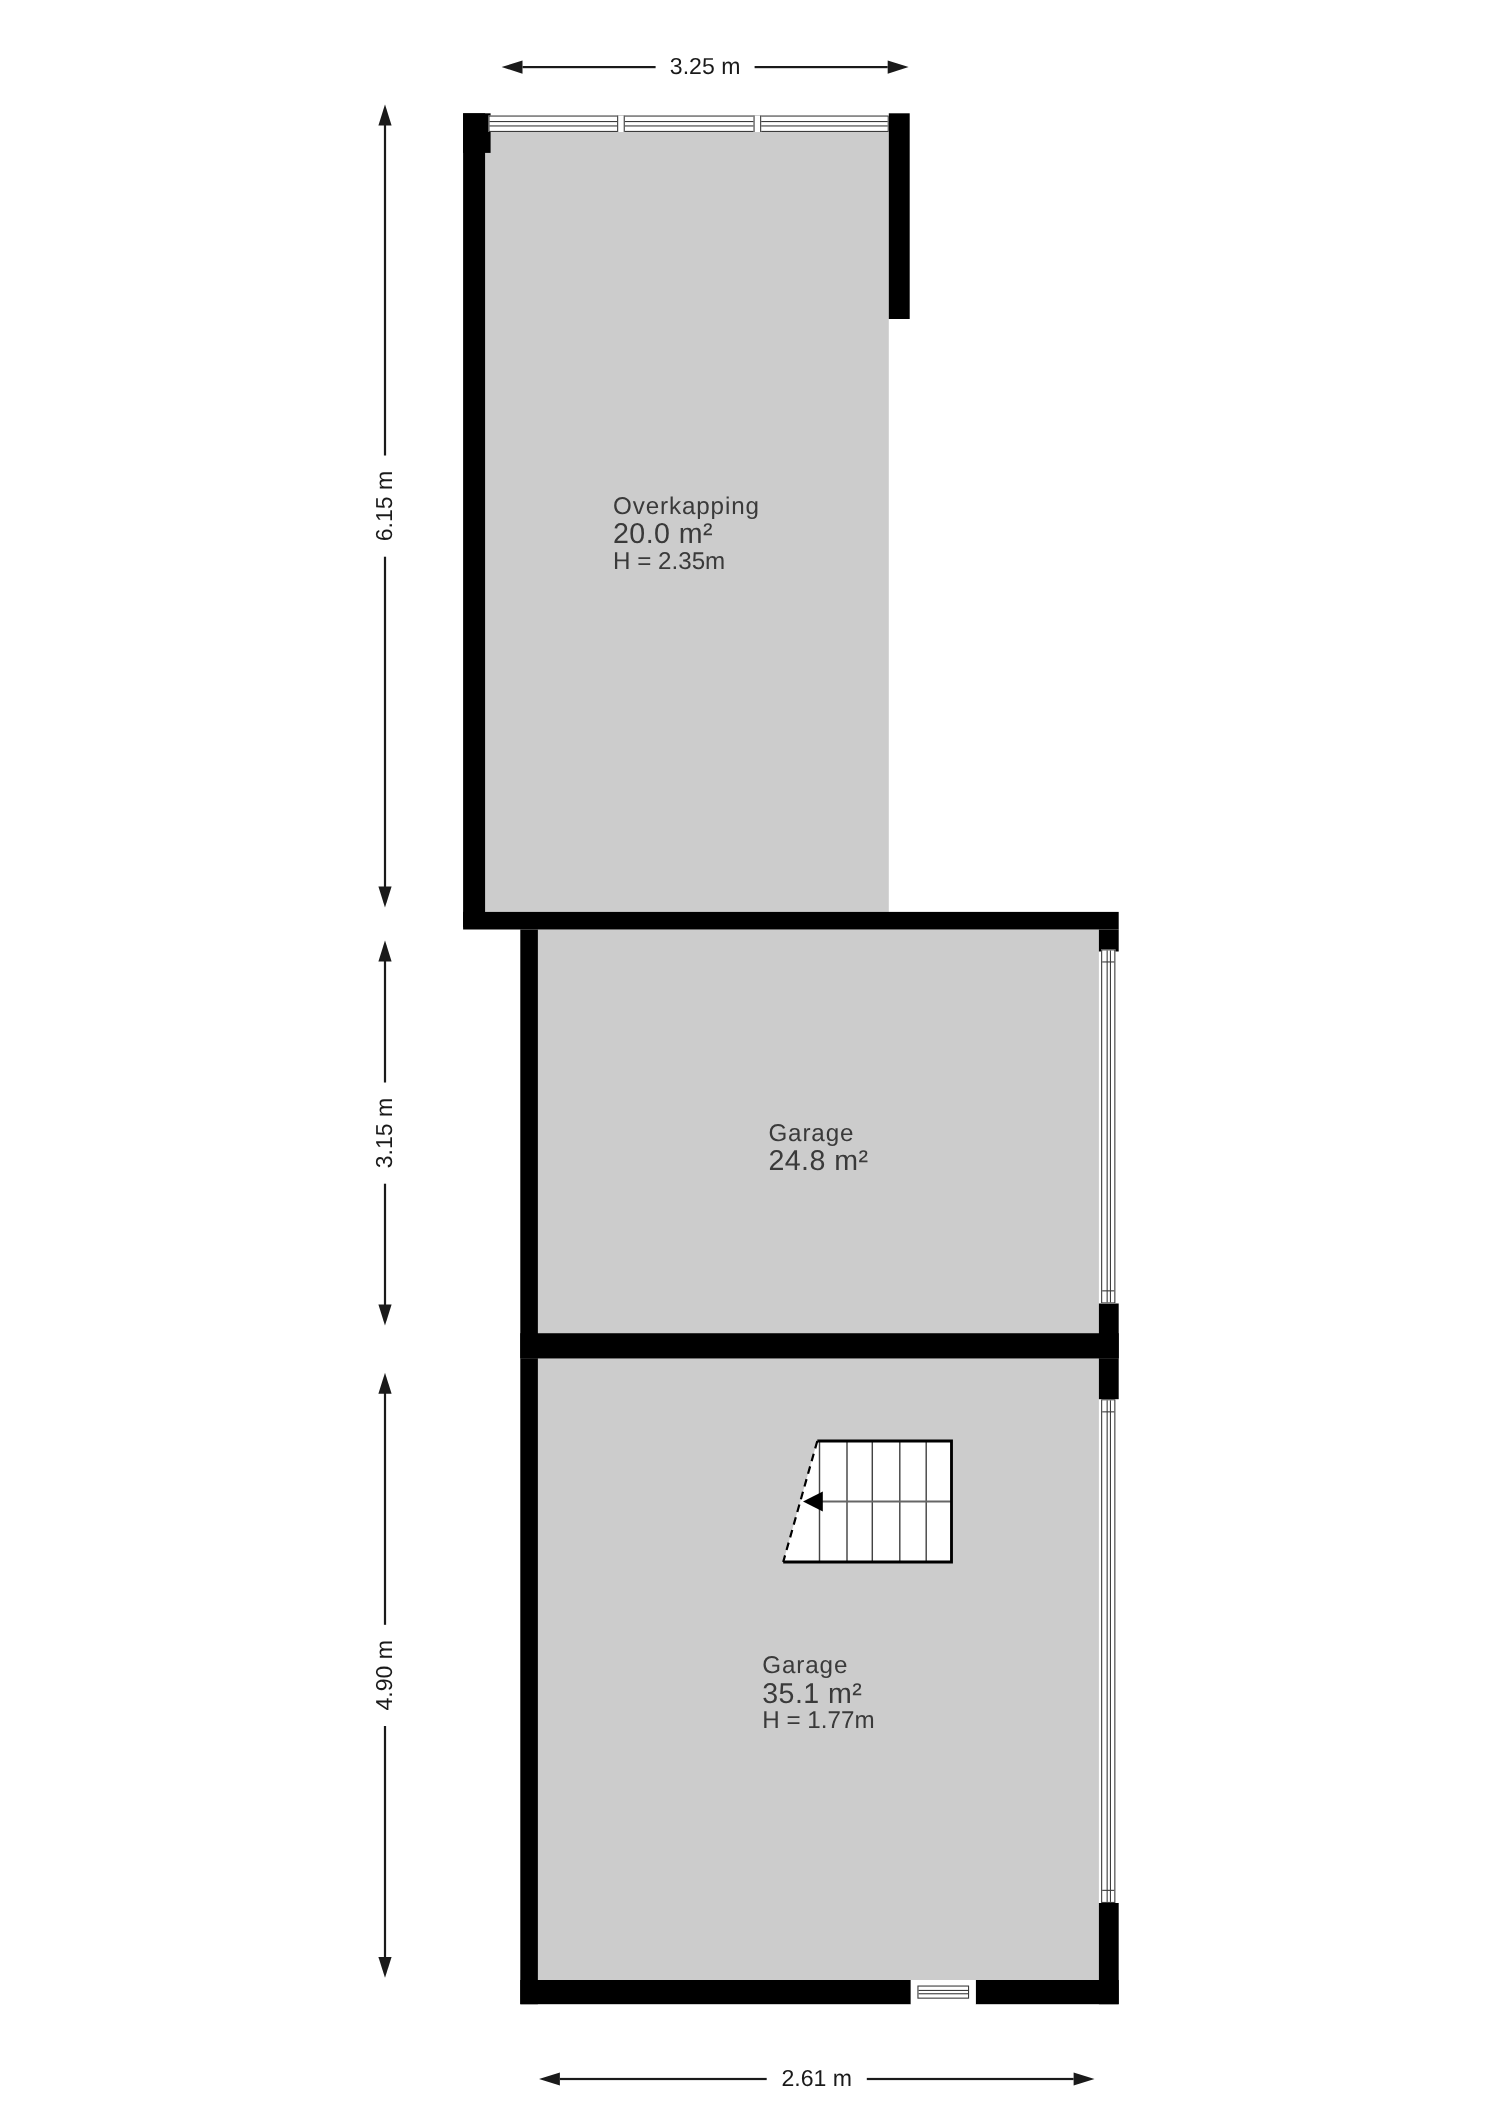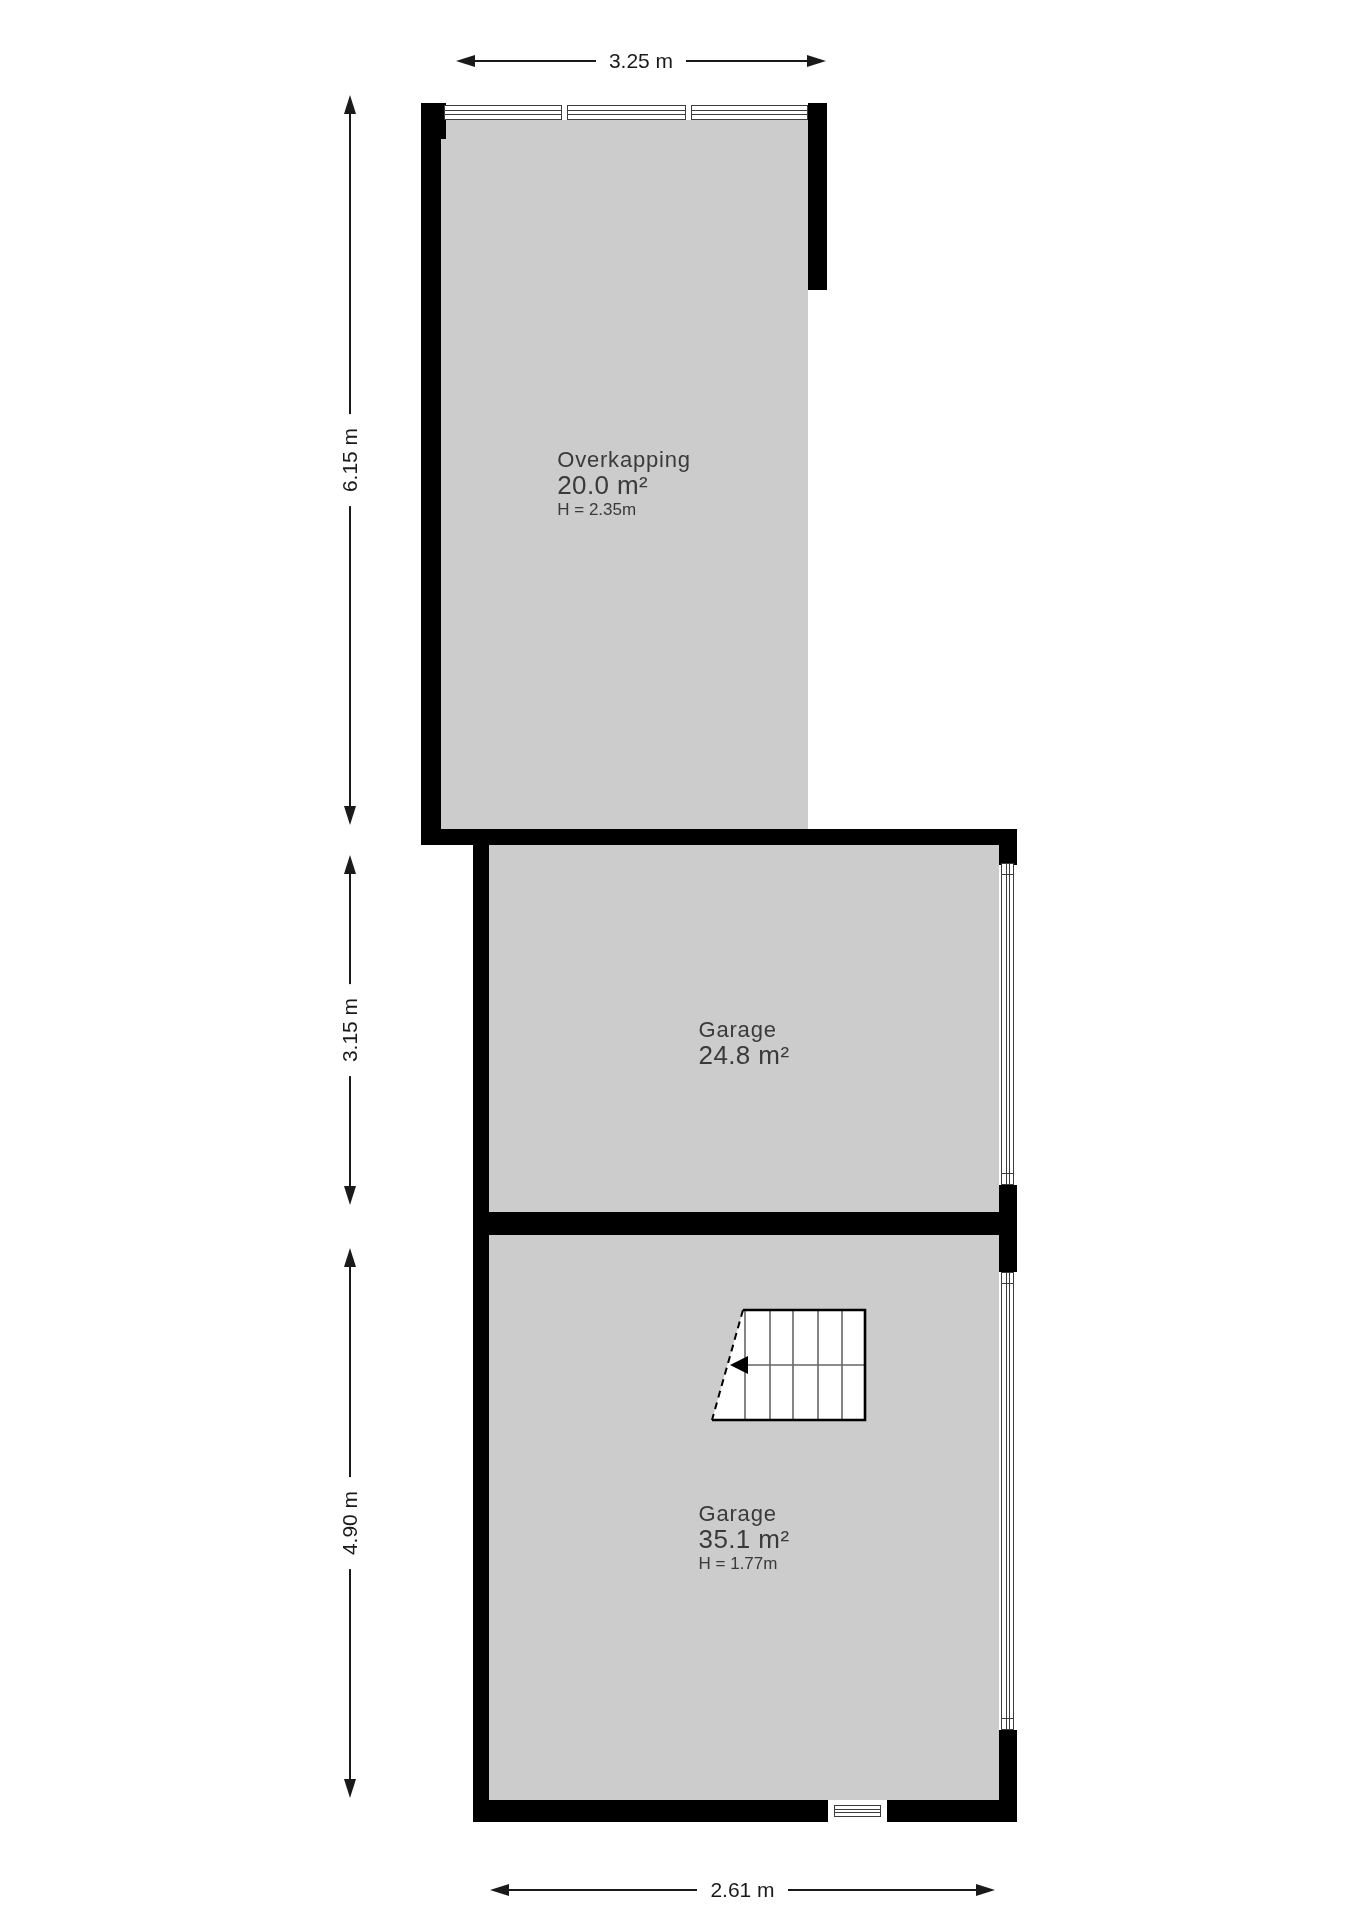--- a/index.html
+++ b/index.html
@@ -20,21 +20,21 @@
     color: var(--text);
     overflow: hidden;
   }
   .room { position: absolute; background: var(--room_fill); }
   .wall { position: absolute; background: var(--wall); }
 
   
   .room-label { position: absolute; transform: translateX(-50%); text-align: left; white-space: nowrap; }
   .room-label .rname  { font-size: 22px; line-height: 27px; letter-spacing: 0.8px; }
   .room-label .rarea  { font-size: 26px; line-height: 25px; letter-spacing: 0.4px; }
-  .room-label .rheight{ font-size: 17px; line-height: 23px; }
+  .room-label .rheight{ font-size: 22px; line-height: 23px; }
 
   
   .win { position: absolute; background: #fff; border: 1px solid #3c3c3c; }
   .pane-h { position: absolute; left: 0; right: 0; height: 1px; background: #3c3c3c; }
   .pane-v { position: absolute; top: 0; bottom: 0; width: 1px; background: #3c3c3c; }
   .mullion { position: absolute; top: -1px; bottom: -1px; width: 7px; background: #fff;
              border-left: 1px solid #3c3c3c; border-right: 1px solid #3c3c3c; z-index: 2; }
   .tick { position: absolute; left: 0; right: 0; height: 1px; background: #3c3c3c; }
 
   

